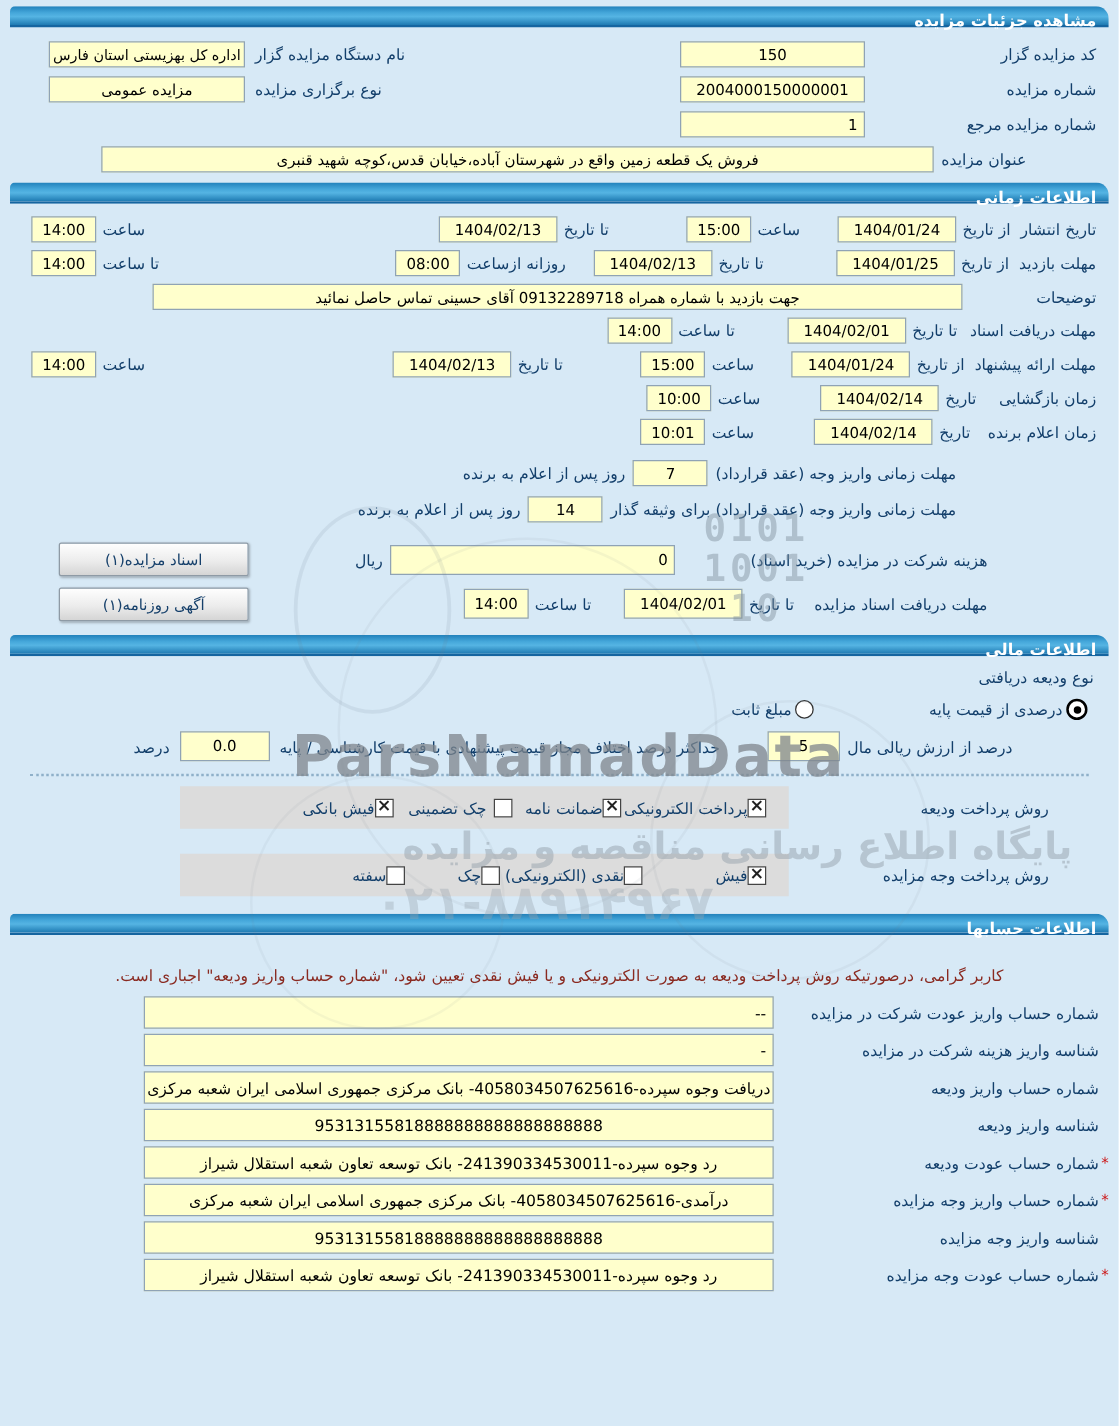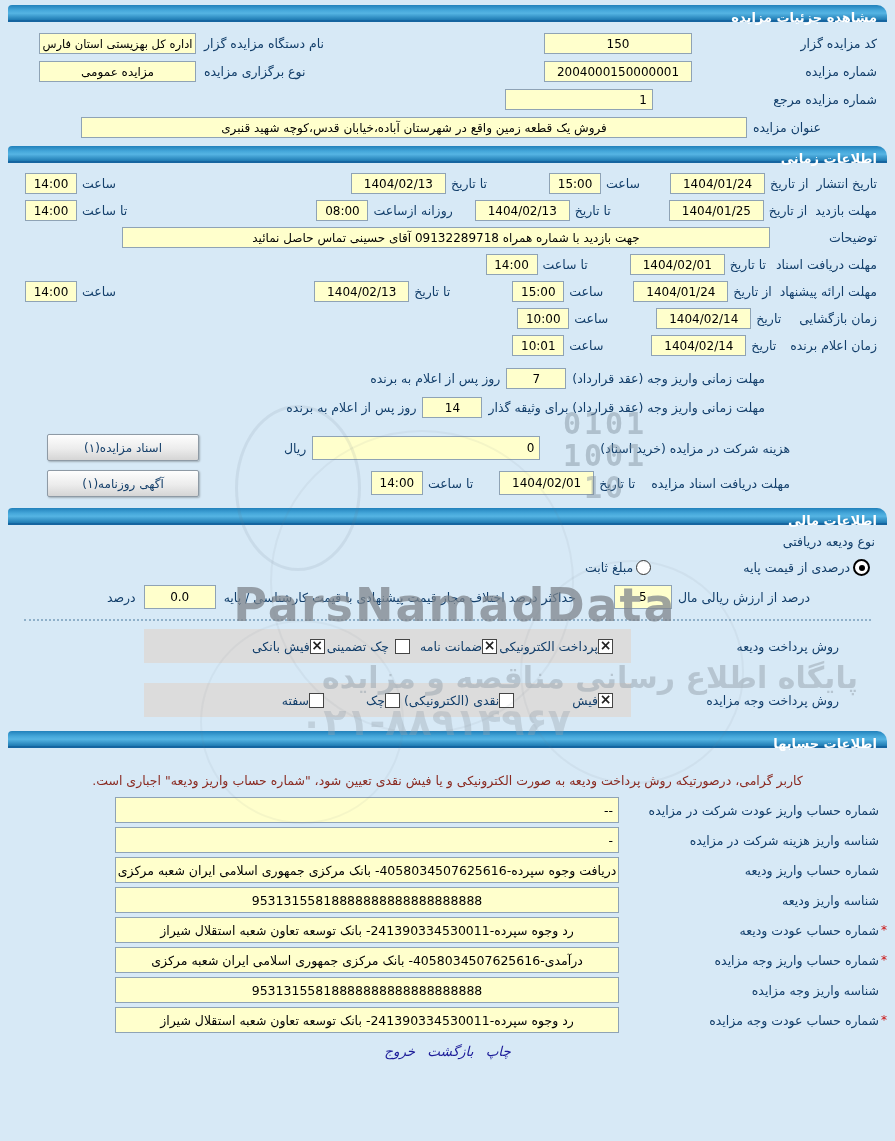--- a/index.html
+++ b/index.html
@@ -106,21 +106,21 @@
       <span class="lbl" style="width:135px;margin-right:205px;text-align:left;">نام دستگاه مزایده گزار</span>
       <span class="box" style="width:157px;margin-right:8px;font-size:11.5px;">اداره کل بهزیستی استان فارس</span>
     </div>
     <div class="row" style="padding-right:18px;margin-bottom:7px;">
       <span class="lbl" style="width:185px;">شماره مزایده</span>
       <span class="box" style="width:148px;">2004000150000001</span>
       <span class="lbl" style="width:135px;margin-right:205px;text-align:left;">نوع برگزاری مزایده</span>
       <span class="box" style="width:157px;margin-right:8px;">مزایده عمومی</span>
     </div>
     <div class="row" style="padding-right:18px;margin-bottom:7px;">
-      <span class="lbl" style="width:185px;padding-left:39px;">شماره مزایده مرجع</span>
+      <span class="lbl" style="width:185px;">شماره مزایده مرجع</span>
       <span class="box v-right" style="width:148px;">1</span>
     </div>
     <div class="row" style="padding-right:18px;margin-bottom:8px;">
       <span class="lbl" style="width:130px;text-align:left;padding-left:6px;box-sizing:border-box;">عنوان مزایده</span>
       <span class="box" style="width:666px;">فروش یک قطعه زمین واقع در شهرستان آباده،خیابان قدس،کوچه شهید قنبری</span>
     </div>
   </div>
 
   <div class="bar">اطلاعات زمانی</div>
   <div style="padding:10px 18px 0 25px;">
@@ -250,21 +250,21 @@
     <div class="dotline"></div>
 
     <div class="row" style="margin-bottom:20px;padding-right:36px;">
       <span class="lbl" style="width:150px;">روش پرداخت ودیعه</span>
       <div class="strip" style="margin-right:58px;">
         <span class="cbx" data-checked="true"></span>
         <span class="lbl" style="margin-left:2px;">پرداخت الکترونیکی</span>
         <span class="cbx" data-checked="true"></span>
         <span class="lbl" style="margin-left:10px;">ضمانت نامه</span>
         <span class="cbx" data-checked="false"></span>
-        <span class="lbl" style="margin-right:6px;margin-left:2px;">چک تضمینی</span>
+        <span class="lbl" style="margin-right:6px;margin-left:12px;">چک تضمینی</span>
         <span class="cbx" data-checked="true"></span>
         <span class="lbl" style="margin-left:2px;">فیش بانکی</span>
       </div>
     </div>
 
     <div class="row" style="margin-bottom:14px;padding-right:36px;">
       <span class="lbl" style="width:150px;">روش پرداخت وجه مزایده</span>
       <div class="strip" style="margin-right:58px;">
         <span class="cbx" data-checked="true"></span>
         <span class="lbl" style="margin-left:58px;">فیش</span>
@@ -333,19 +333,14 @@
     </div>
     <div class="acct-row">
       <span class="acct-label">
           <span class="star" data-show="true">*</span>
           <span class="lbl">شماره حساب عودت وجه مزایده</span>
         </span>
       <span class="box acct-box">رد وجوه سپرده-241390334530011- بانک توسعه تعاون شعبه استقلال شیراز</span>
     </div>
   </div>
 
-  <div class="footer">
-    <a class="flink">چاپ</a>
-    <a class="flink">بازگشت</a>
-    <a class="flink">خروج</a>
-  </div>
 
 </div>
 
 </body></html>

